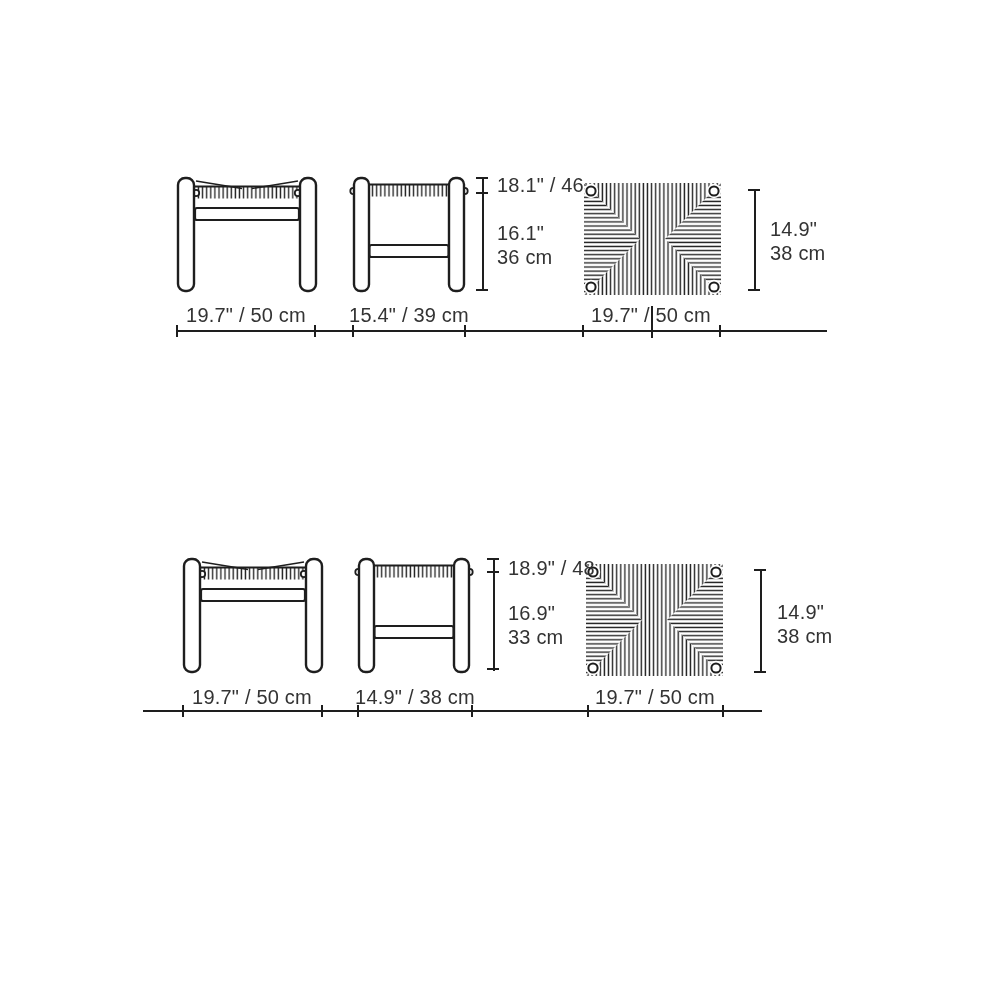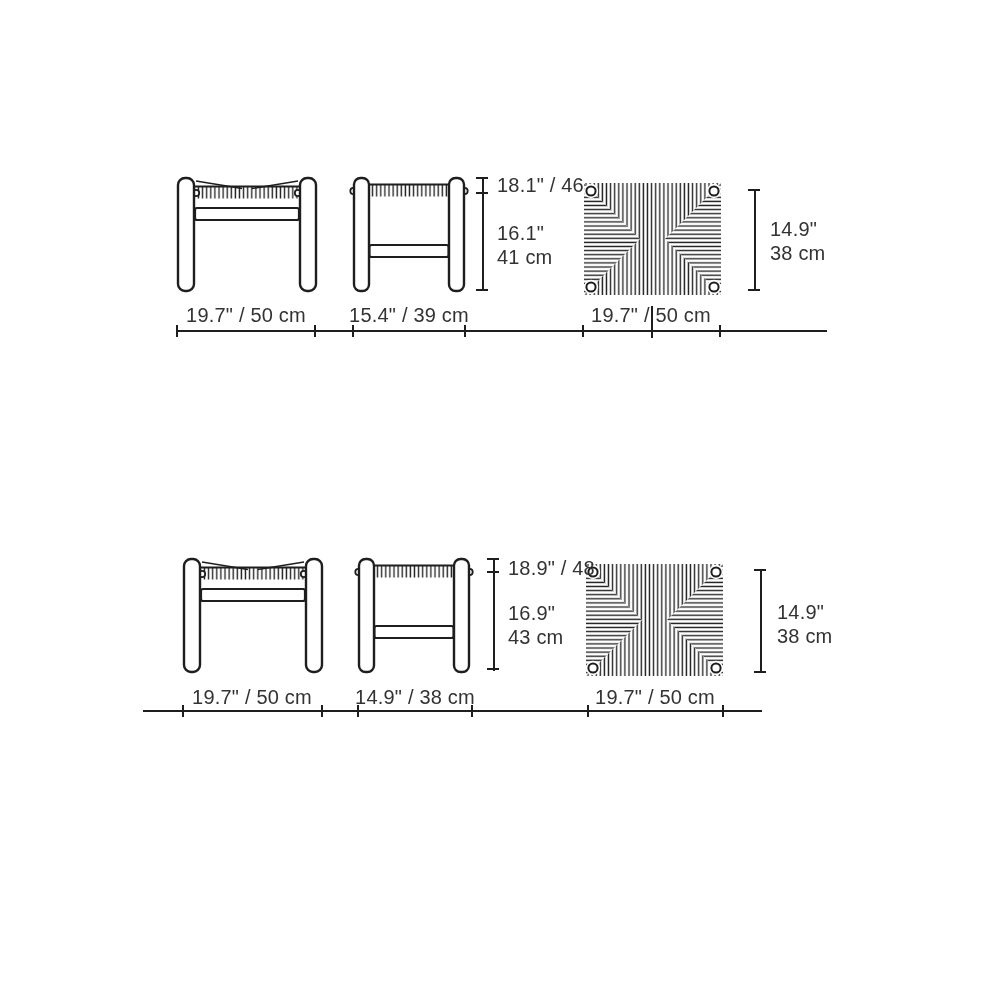--- a/index.html
+++ b/index.html
@@ -100,21 +100,21 @@
     </g>
   </svg>
 
   <div class="vline" style="left:482px;top:178px;height:113px"></div>
   <div class="tickh" style="left:476px;top:177px"></div>
   <div class="tickh" style="left:476px;top:192px"></div>
   <div class="tickh" style="left:476px;top:289px"></div>
   <div class="dim-label" style="left:497px;top:173px">18.1" / 46</div>
   <div class="dim-label" style="left:497px;top:221px">
     <div>16.1"</div>
-    <div>41 cm</div>
+    <div>36 cm</div>
   </div>
 
   <div class="vline" style="left:754px;top:190px;height:101px"></div>
   <div class="tickh" style="left:748px;top:189px"></div>
   <div class="tickh" style="left:748px;top:289px"></div>
   <div class="dim-label" style="left:770px;top:217px">
     <div>14.9"</div>
     <div>38 cm</div>
   </div>
 
@@ -190,21 +190,21 @@
     </g>
   </svg>
 
   <div class="vline" style="left:493px;top:559px;height:112px"></div>
   <div class="tickh" style="left:487px;top:558px"></div>
   <div class="tickh" style="left:487px;top:571px"></div>
   <div class="tickh" style="left:487px;top:668px"></div>
   <div class="dim-label" style="left:508px;top:556px">18.9" / 48</div>
   <div class="dim-label" style="left:508px;top:601px">
     <div>16.9"</div>
-    <div>43 cm</div>
+    <div>33 cm</div>
   </div>
 
   <div class="vline" style="left:760px;top:570px;height:103px"></div>
   <div class="tickh" style="left:754px;top:569px"></div>
   <div class="tickh" style="left:754px;top:671px"></div>
   <div class="dim-label" style="left:777px;top:600px">
     <div>14.9"</div>
     <div>38 cm</div>
   </div>
 

